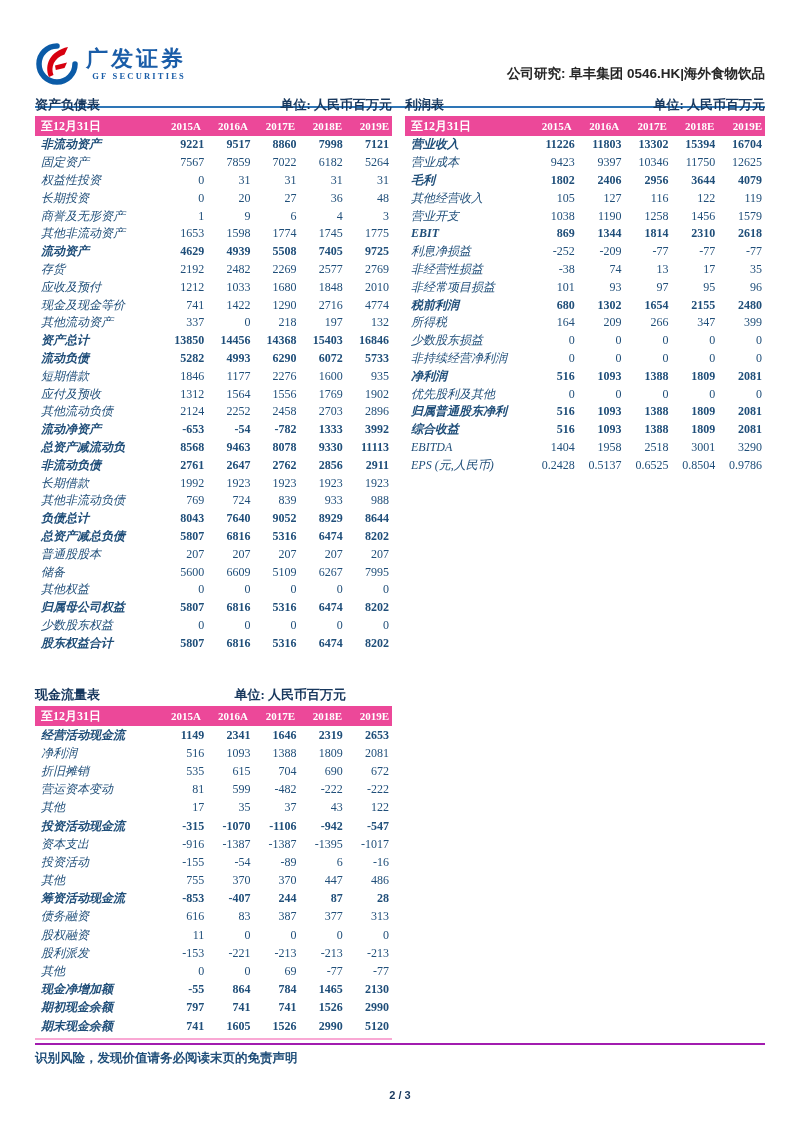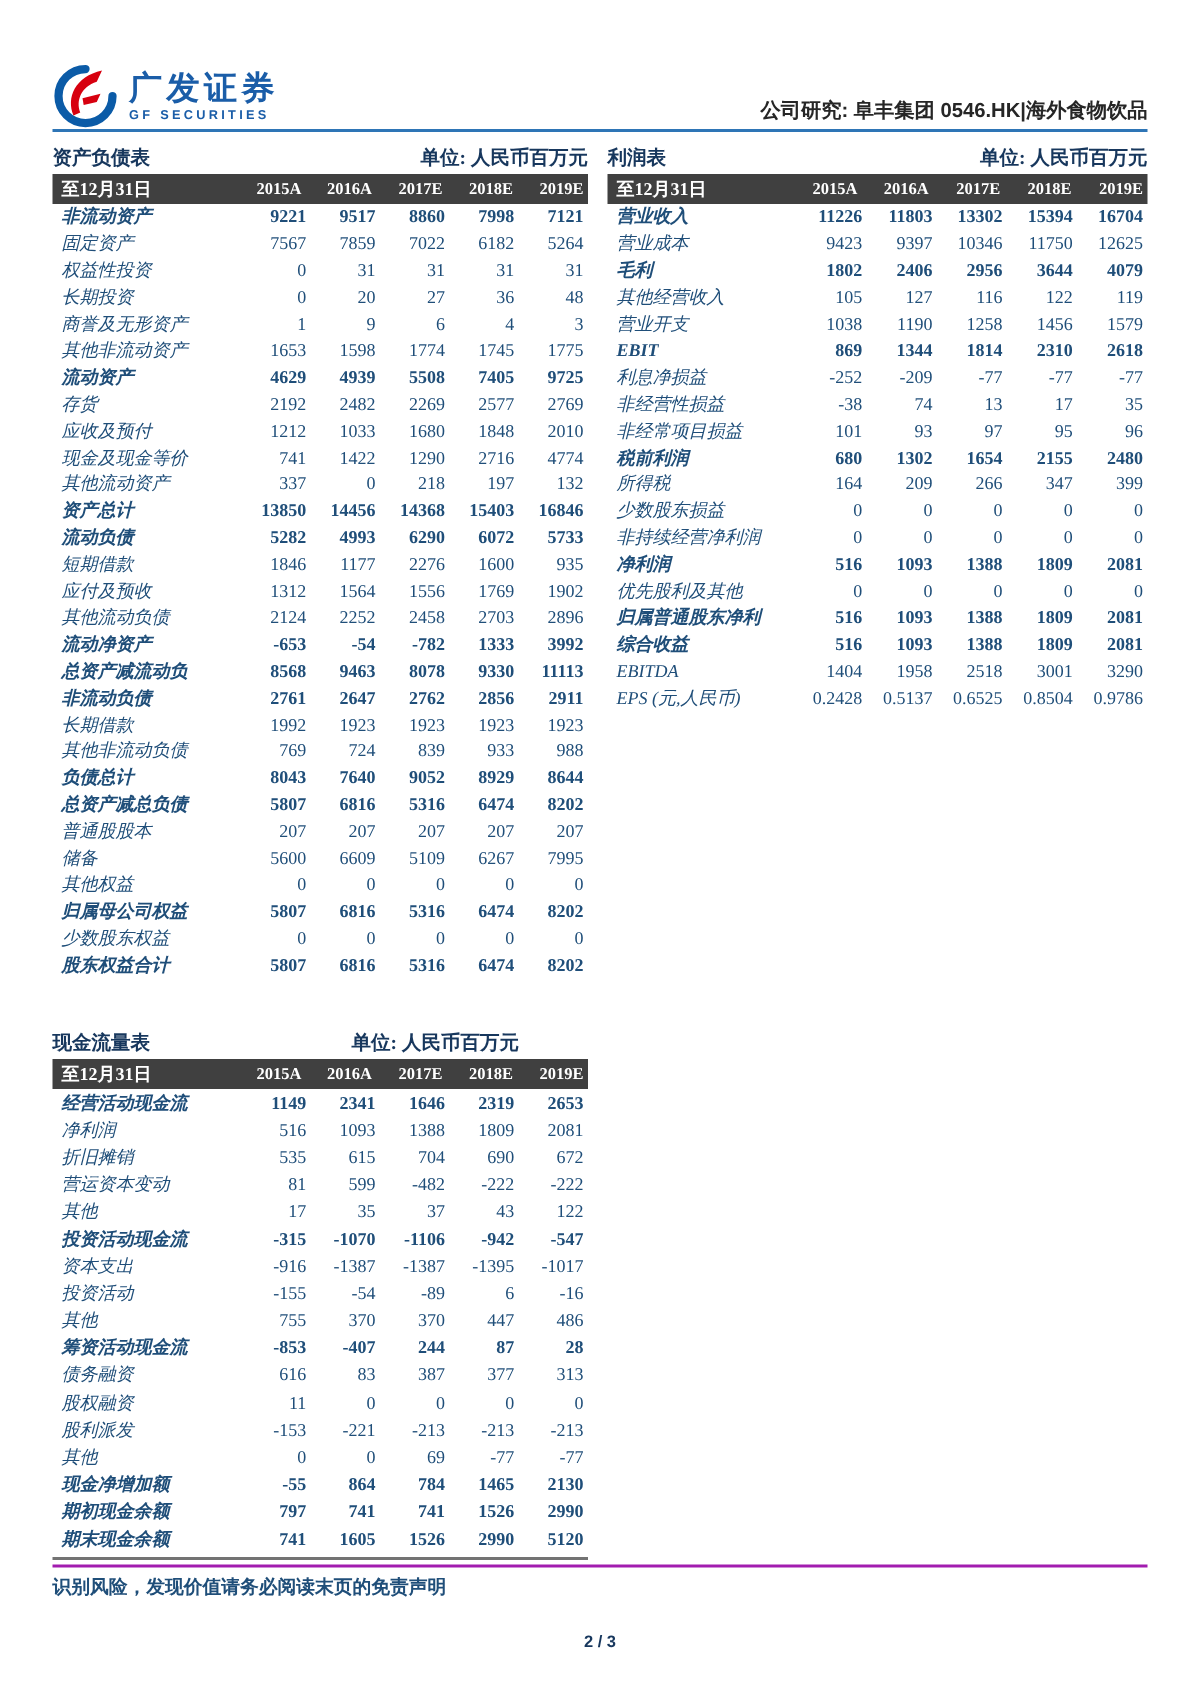--- a/index.html
+++ b/index.html
@@ -6,50 +6,50 @@
   html,body { background:#ffffff; }
   body {
     width:800px; height:1131px; position:relative;
     font-family:"Liberation Serif", serif;
     overflow:hidden;
   }
   
   .header {
     position:absolute; left:35px; right:35px; top:42px;
     display:flex; justify-content:space-between; align-items:flex-end;
-    padding-bottom:0; border-bottom:2px solid #2E75B6;
+    padding-bottom:20px; border-bottom:2px solid #2E75B6;
   }
   .brand { display:flex; align-items:center; gap:7px; }
   .brand-text { display:flex; flex-direction:column; line-height:1.05; }
   .brand-cn { font-size:22px; font-weight:bold; color:#1A5DA8; letter-spacing:3px;
               font-family:"Liberation Sans", sans-serif; }
   .brand-en { font-size:8.5px; font-weight:bold; color:#1A5DA8; letter-spacing:2.2px;
-              font-family:Liberation Sans, sans-serif; margin-top:2px; }
+              font-family:Liberation Serif, serif; margin-top:2px;text-align:right; }
   .research { font-size:13.5px; font-weight:bold; color:#262626; padding-bottom:3px;
               font-family:"Liberation Sans", sans-serif; }
   
   .tables-row { position:absolute; top:96px; left:35px; display:flex; gap:13px; }
   .fin-table.left  { width:357px; }
   .fin-table.right { width:360px; }
   .title-row { display:flex; justify-content:space-between; 
                height:20px; padding-bottom:2px;
                font-weight:bold; color:#17375D; font-size:13px; }
   .thead { display:flex; align-items:center; height:20px;
-           background:#404040; color:#ffffff; font-weight:bold; font-size:11px; }
+           background:#ec4899; color:#ffffff; font-weight:bold; font-size:11px; }
   .hlabel { flex:0 0 122px; padding-left:6px; font-size:12px; }
   .hval   { flex:1; text-align:right; padding-right:3px; }
   .trow { display:flex; align-items:center; height:17.8px;
           font-size:12px; color:#1F4E79; }
   .trow.bold { font-weight:bold; }
   .rlabel { flex:0 0 126px; padding-left:6px; font-style:italic; white-space:nowrap; }
   .rval   { flex:1; text-align:right; padding-right:3px; }
   
   .cashflow-wrap { position:absolute; top:686px; left:35px; width:357px; }
   .cashflow-wrap .trow { height:18.2px; }
-  .cashflow-wrap .tbody { border-bottom:2px solid #737373; padding-bottom:3px; }
+  .cashflow-wrap .tbody { border-bottom:2px solid #f9a8d4; padding-bottom:3px; }
   .cf-unit { padding-right:46px; }
   
   .footer { position:absolute; top:1043px; left:35px; right:35px;
             border-top:2px solid #a21caf; padding-top:5px; }
   .disclaimer { font-size:12.5px; font-weight:bold; color:#1F4E79;
                 font-family:"Liberation Sans", sans-serif; }
   .pageno { text-align:center; margin-top:22px; font-size:11px; font-weight:bold;
             color:#17375D; font-family:"Liberation Sans", sans-serif; }
 </style>
 </head>

